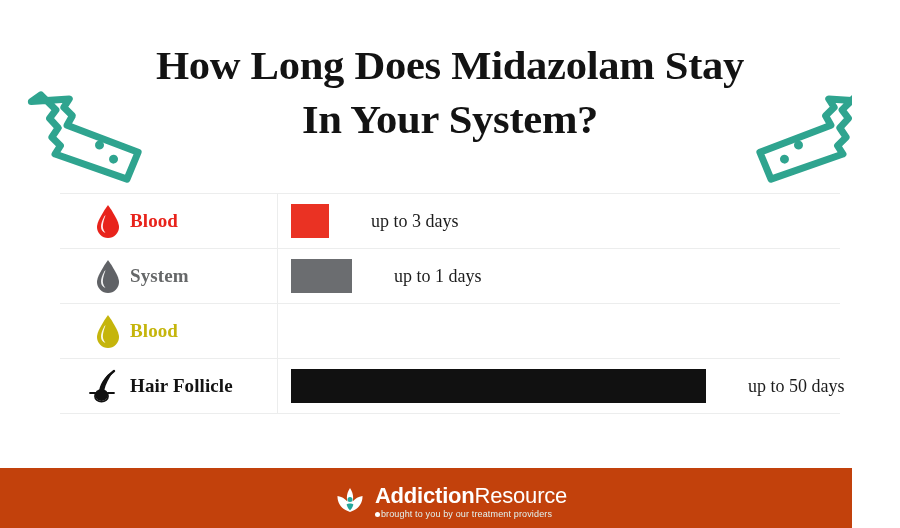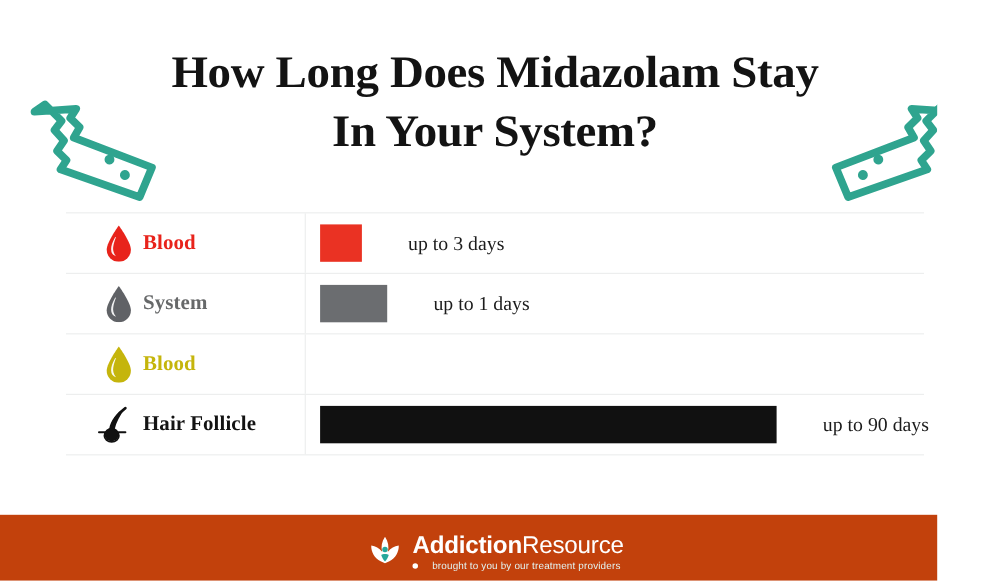--- a/index.html
+++ b/index.html
@@ -137,21 +137,21 @@
   .logo-wordmark .wm-bold { font-weight: bold; }
   .logo-wordmark .wm-light { font-weight: normal; }
   .logo-tagline {
     font-size: 9px;
     color: #e2f3f1;
     line-height: 12px;
     letter-spacing: 0.15px;
     white-space: nowrap;
     display: flex;
     align-items: center;
-    gap: 13px;
+    gap: 1px;
     margin-top: 1px;
   }
   .tag-dot {
     display: inline-block;
     width: 5px;
     height: 5px;
     border-radius: 50%;
     background: #ffffff;
   }
 </style>
@@ -245,21 +245,21 @@
             <path d="M27 2 C22 9 18.5 15 17.2 21.5 L12.2 21 C13.5 13.5 19 6 27 2 Z" fill="#111111"></path>
             <ellipse cx="14.5" cy="26" rx="6.6" ry="6.1" fill="#111111"></ellipse>
             <ellipse cx="14.5" cy="27.2" rx="6.6" ry="5.6" fill="none" stroke="#111111" stroke-width="1.6"></ellipse>
             <path d="M3 24 L8.4 24 M20.8 24 L27 24" stroke="#111111" stroke-width="1.8" stroke-linecap="round"></path>
           </svg>
         </span>
         <span class="label-text" style="color:#131313">Hair Follicle</span>
       </div>
       <div class="cell-bar">
         <div class="bar" style="width:415px;background:#111111"></div>
-        <span class="bar-caption">up to 90 days</span>
+        <span class="bar-caption">up to 50 days</span>
       </div>
     </div>
 
   </div>
 
   <div class="footer">
     <div class="logo-row">
       <span>
         <svg width="34" height="30" viewBox="0 0 34 30">
           <path d="M17 3 C14 7.5 13.2 12 14.4 16.6 C11.6 13.4 8.6 11.6 4.5 11 C4.2 17 7.6 22.6 13 25.2 L17 27 L21 25.2 C26.4 22.6 29.8 17 29.5 11 C25.4 11.6 22.4 13.4 19.6 16.6 C20.8 12 20 7.5 17 3 Z" fill="#ffffff"></path>

